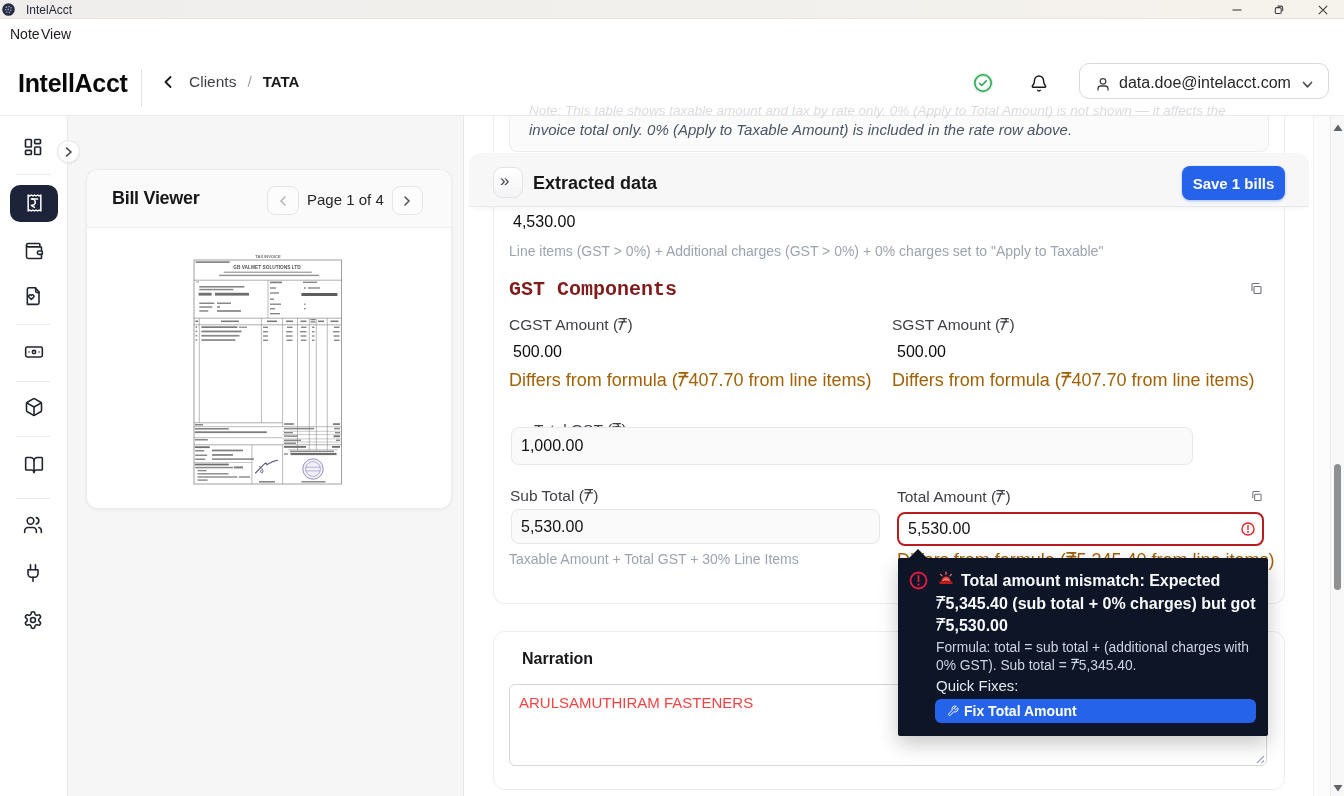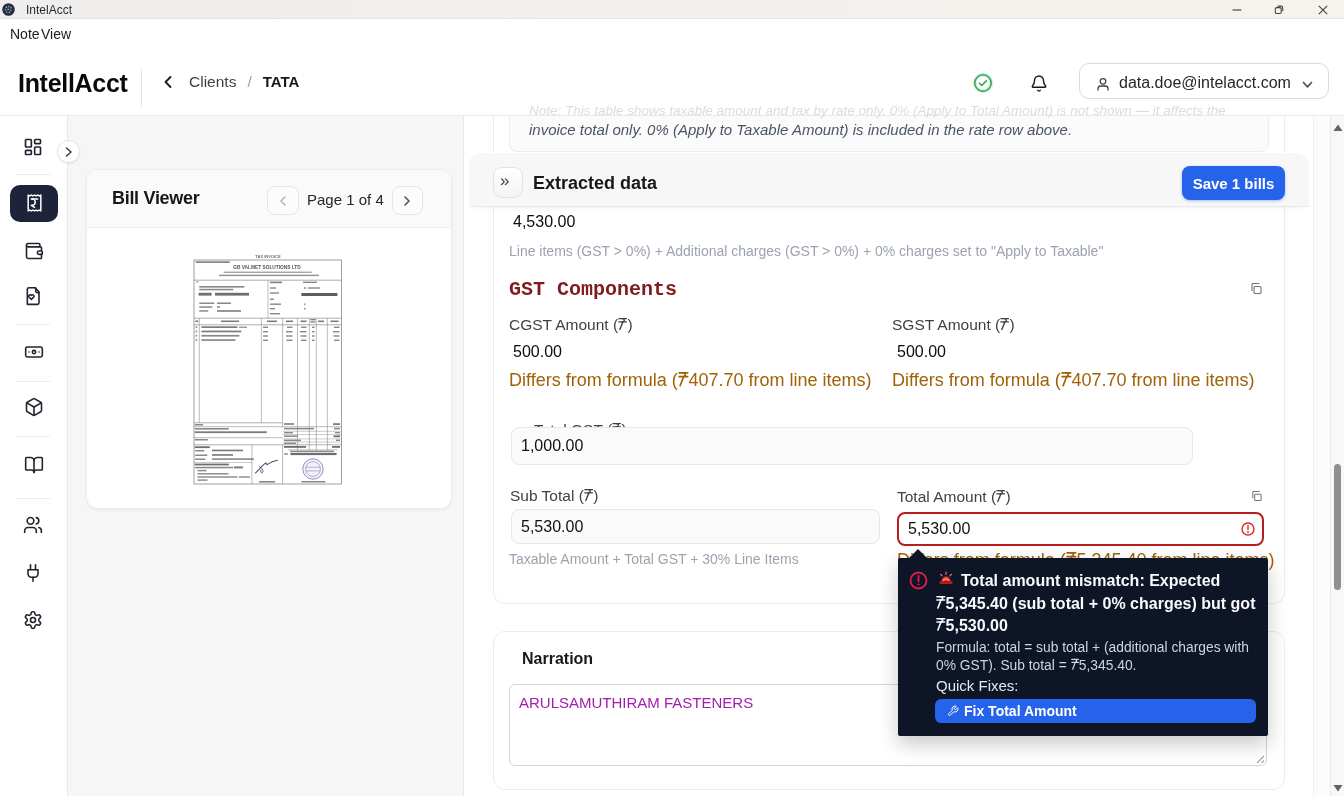--- a/index.html
+++ b/index.html
@@ -556,17 +556,17 @@
       <svg class="abs" style="left:12px; top:6px;" width="12" height="12" viewBox="0 0 24 24">
           <path d="M14.7 6.3a1 1 0 0 0 0 1.4l1.6 1.6a1 1 0 0 0 1.4 0l3.77-3.77a6 6 0 0 1-7.94 7.94l-6.91 6.91a2.12 2.12 0 0 1-3-3l6.91-6.91a6 6 0 0 1 7.94-7.94l-3.76 3.76z" fill="none" stroke="#fff" stroke-width="2" stroke-linecap="round" stroke-linejoin="round"></path>
         </svg>
       <span class="abs" style="left:29px; top:5.5px; font-size:14px; font-weight:700; color:#fff; line-height:1;">Fix Total Amount</span>
     </div>
   </div>
 
   <div class="card" style="left:493px; top:631px; width:792px; height:159px; border-radius:12px;"></div>
   <div class="abs" style="left:510px; top:651px; font-size:16px; font-weight:600; color:#18181b; z-index:2; line-height:1;margin-left:12px;">Narration</div>
   <div class="abs" style="left:509px; top:684px; width:758px; height:82px; background:#fff; border:1px solid #d6d6da; border-radius:6px; z-index:2;"></div>
-  <div class="abs" style="left:519px; top:695px; font-size:15px; color:#a21caf; z-index:3; line-height:1;">ARULSAMUTHIRAM FASTENERS</div>
+  <div class="abs" style="left:519px; top:695px; font-size:15px; color:#ef4444; z-index:3; line-height:1;">ARULSAMUTHIRAM FASTENERS</div>
   <svg class="abs" style="left:1254px; top:753px; z-index:3;" width="11" height="11" viewBox="0 0 11 11">
       <path d="M10 3 L3 10 M10 7.5 L7.5 10" stroke="#9ca3af" stroke-width="1.1"></path>
     </svg>
 </div>
 
 </body></html>

